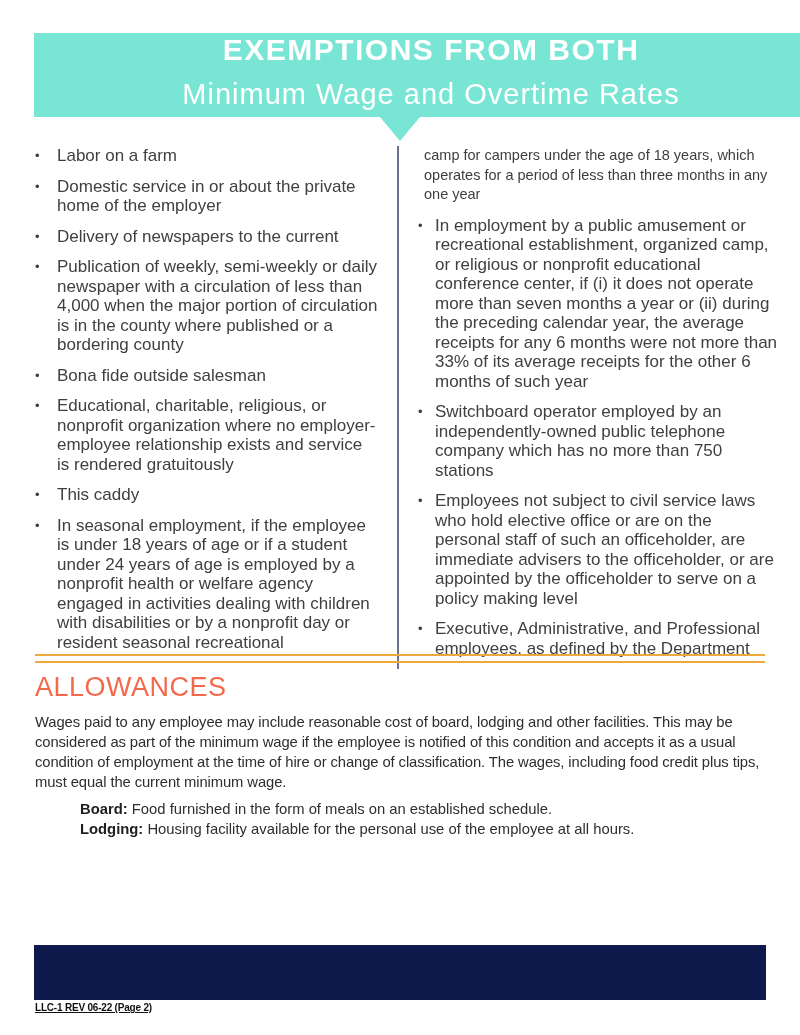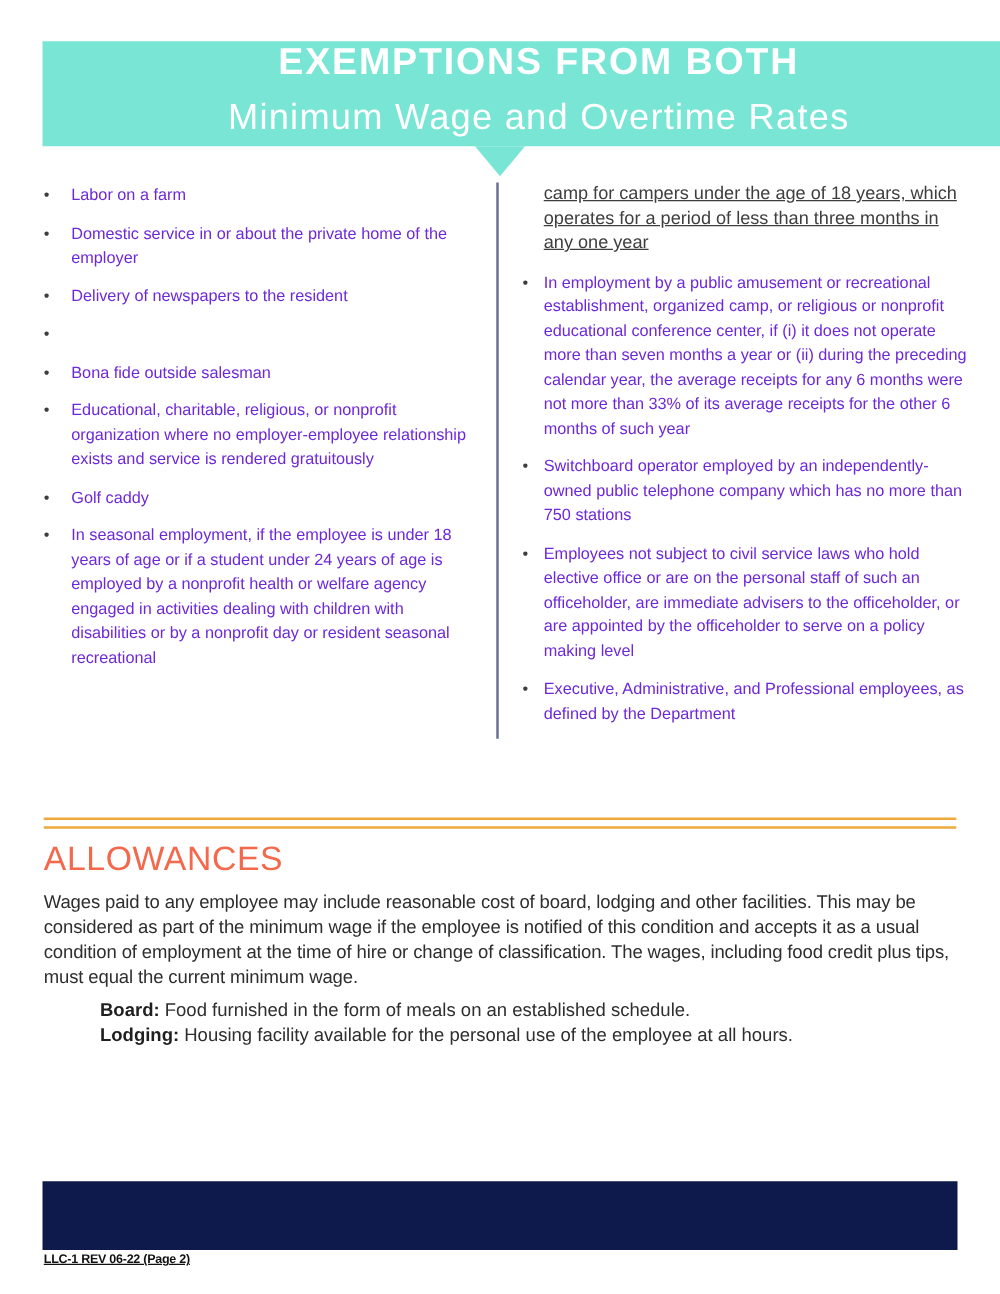--- a/index.html
+++ b/index.html
@@ -45,24 +45,24 @@
   .col-divider { width: 2px; flex: none; background: #6a7292; }
   .col-right { flex: 1; padding-left: 19px; }
 
   ul.bullets { list-style: none; }
   .bullet-item { display: flex; margin-bottom: 11px; }
   .col-left .bullet-item { padding-right: 18px; }
   .bullet-dot {
     flex: none; width: 22px; font-size: 13px; line-height: 19.5px; color: #3e3e3e;
   }
   .col-right .bullet-dot { width: 17px; }
-  .bullet-text { font-size: 13px; line-height: 19.5px; color: #6d28d9; }
+  .bullet-text { font-size: 17px; line-height: 19.5px; color: #404040; }
   .continuation {
-    margin-left: 17px; margin-bottom: 11px;
-    font-size: 14.5px; line-height: 19.5px; color: #3e3e3e; text-decoration: underline;
+    margin-left: 6px; margin-bottom: 11px;
+    font-size: 14.5px; line-height: 19.5px; color: #3e3e3e;
   }
 
   
   .double-rule {
     position: absolute; left: 35px; top: 654px; width: 730px; height: 9px;
     border-top: 2px solid #eda93c; border-bottom: 2px solid #eda93c;
   }
 
   
   .allowances-heading {
@@ -108,36 +108,37 @@
           <li class="bullet-item">
             <span class="bullet-dot">•</span>
             <span class="bullet-text">Labor on a farm</span>
           </li>
           <li class="bullet-item">
             <span class="bullet-dot">•</span>
             <span class="bullet-text">Domestic service in or about the private home of the employer</span>
           </li>
           <li class="bullet-item">
             <span class="bullet-dot">•</span>
-            <span class="bullet-text">Delivery of newspapers to the resident</span>
+            <span class="bullet-text">Delivery of newspapers to the current</span>
           </li>
           <li class="bullet-item">
             <span class="bullet-dot">•</span>
+            <span class="bullet-text">Publication of weekly, semi-weekly or daily newspaper with a circulation of less than 4,000 when the major portion of circulation is in the county where published or a bordering county</span>
           </li>
           <li class="bullet-item">
             <span class="bullet-dot">•</span>
             <span class="bullet-text">Bona fide outside salesman</span>
           </li>
           <li class="bullet-item">
             <span class="bullet-dot">•</span>
             <span class="bullet-text">Educational, charitable, religious, or nonprofit organization where no employer-employee relationship exists and service is rendered gratuitously</span>
           </li>
           <li class="bullet-item">
             <span class="bullet-dot">•</span>
-            <span class="bullet-text">Golf caddy</span>
+            <span class="bullet-text">This caddy</span>
           </li>
           <li class="bullet-item">
             <span class="bullet-dot">•</span>
             <span class="bullet-text">In seasonal employment, if the employee is under 18 years of age or if a student under 24 years of age is employed by a nonprofit health or welfare agency engaged in activities dealing with children with disabilities or by a nonprofit day or resident seasonal recreational</span>
           </li>
         </ul>
     </div>
     <div class="col-divider"></div>
     <div class="col-right">
       <div class="continuation">camp for campers under the age of 18 years, which operates for a period of less than three months in any one year</div>

